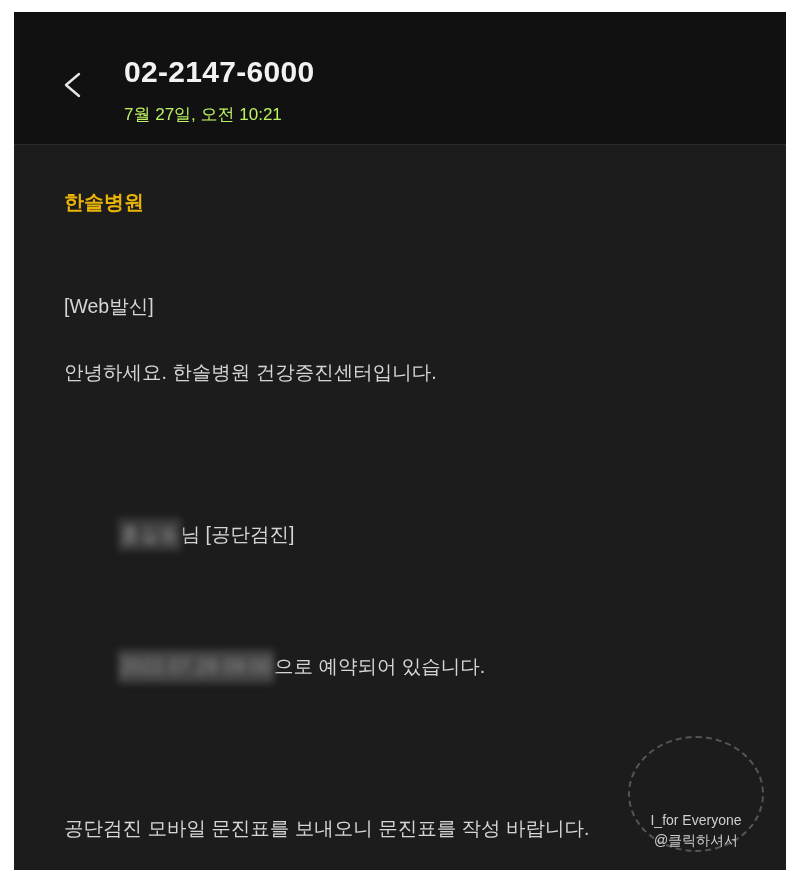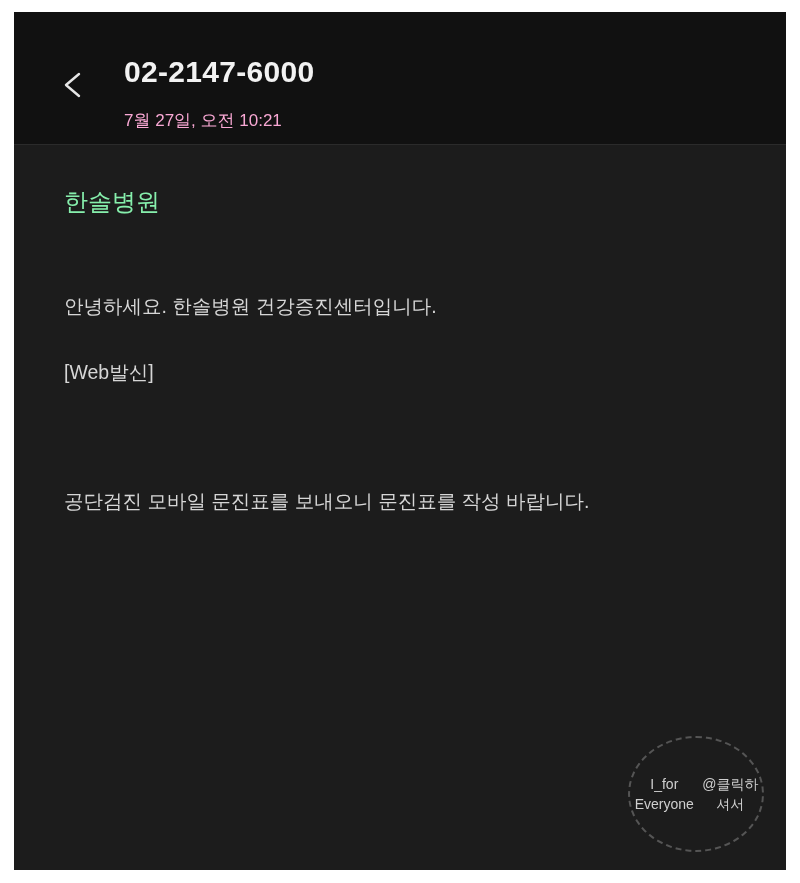--- a/index.html
+++ b/index.html
@@ -57,39 +57,39 @@
   .phone-number {
     color: #f2f2f2;
     font-size: 30px;
     font-weight: bold;
     letter-spacing: 0.3px;
     line-height: 40px;
     margin: 0;
   }
 
   .timestamp {
-    color: #f9a8d4;
+    color: #bef264;
     font-size: 17px;
     line-height: 26px;
-    margin-top: 16px;
+    margin-top: 10px;
   }
 
   
   .body {
     position: relative;
     padding: 44px 50px 0 50px;
     color: #d6d6d6;
     font-size: 19.5px;
     line-height: 33px;
   }
 
   .sender-name {
-    color: #86efac;
-    font-size: 24px;
-    font-weight: normal;
+    color: #eab308;
+    font-size: 20px;
+    font-weight: bold;
     margin: 0 0 42px 0;
     line-height: 26px;
   }
 
   .msg-block {
     margin: 0 0 30px 0;
     white-space: pre-line;
   }
 
   .msg-line { white-space: pre-wrap; }
@@ -113,21 +113,21 @@
   
   .watermark {
     position: absolute;
     right: 22px;
     bottom: 18px;
     width: 132px;
     height: 112px;
     border-radius: 50%;
     border: 2px dashed #555555;
     display: flex;
-    flex-direction: row;
+    flex-direction: column;
     align-items: center;
     justify-content: flex-end;
     text-align: center;
   }
   .watermark .wm-line1 {
     color: #cfcfcf;
     font-size: 14px;
     line-height: 20px;
   }
   .watermark .wm-line2 {
@@ -152,24 +152,32 @@
         <div class="phone-number">02-2147-6000</div>
         <div class="timestamp">7월 27일, 오전 10:21</div>
       </div>
     </div>
 
     <div class="body">
 
       <div class="sender-name">한솔병원</div>
 
       <div class="msg-block">
+        <div class="msg-line">[Web발신]</div>
         <div class="msg-line">안녕하세요. 한솔병원 건강증진센터입니다.</div>
-        <div class="msg-line">[Web발신]</div>
       </div>
 
+      <div class="msg-block">
+        <div class="msg-line">
+          <span class="blurred">홍길동</span><span>님 [공단검진]</span>
+        </div>
+        <div class="msg-line">
+          <span class="blurred wide">2022.07.28 09:00</span><span>으로 예약되어 있습니다.</span>
+        </div>
+      </div>
 
       <div class="msg-block">
         <div class="msg-line">공단검진 모바일 문진표를 보내오니 문진표를 작성 바랍니다.</div>
         
         
       </div>
 
     </div>
 
     <div class="watermark">

